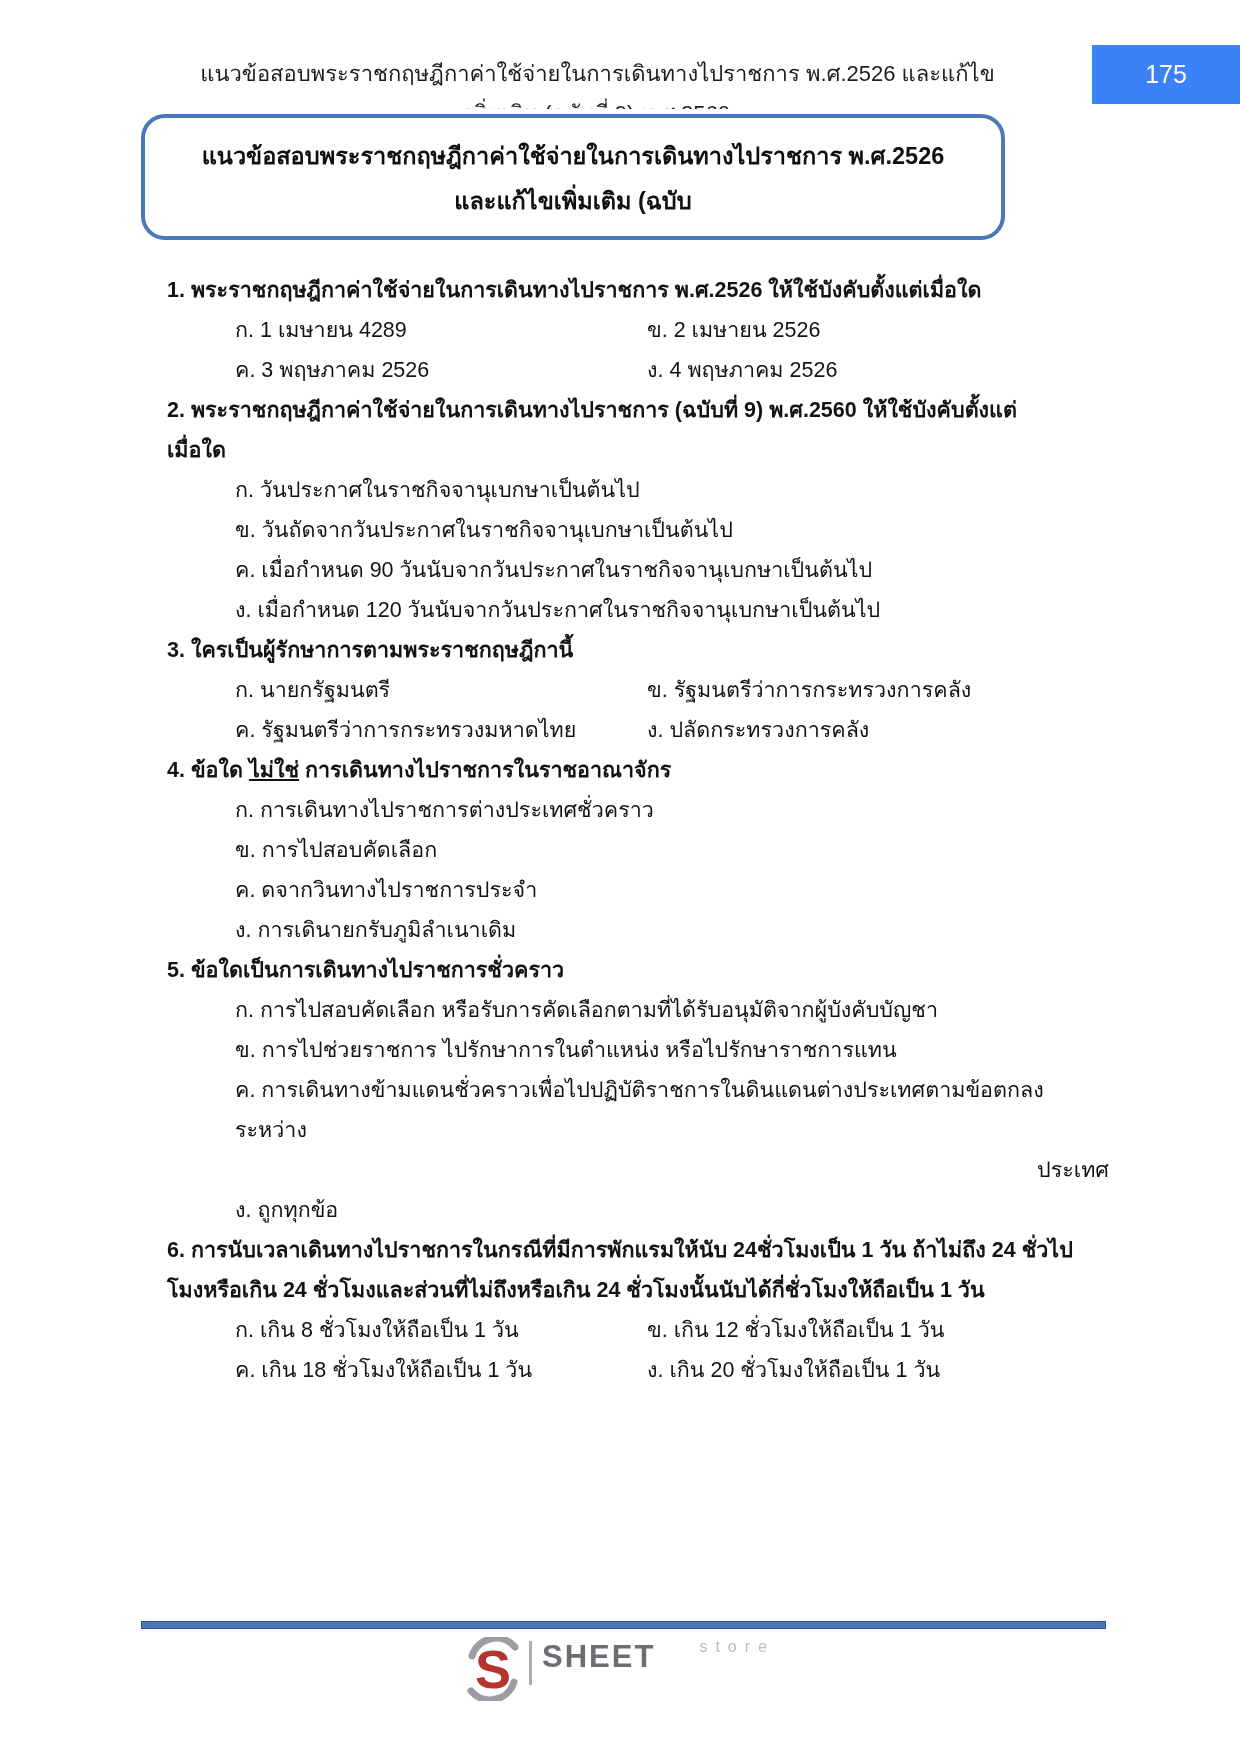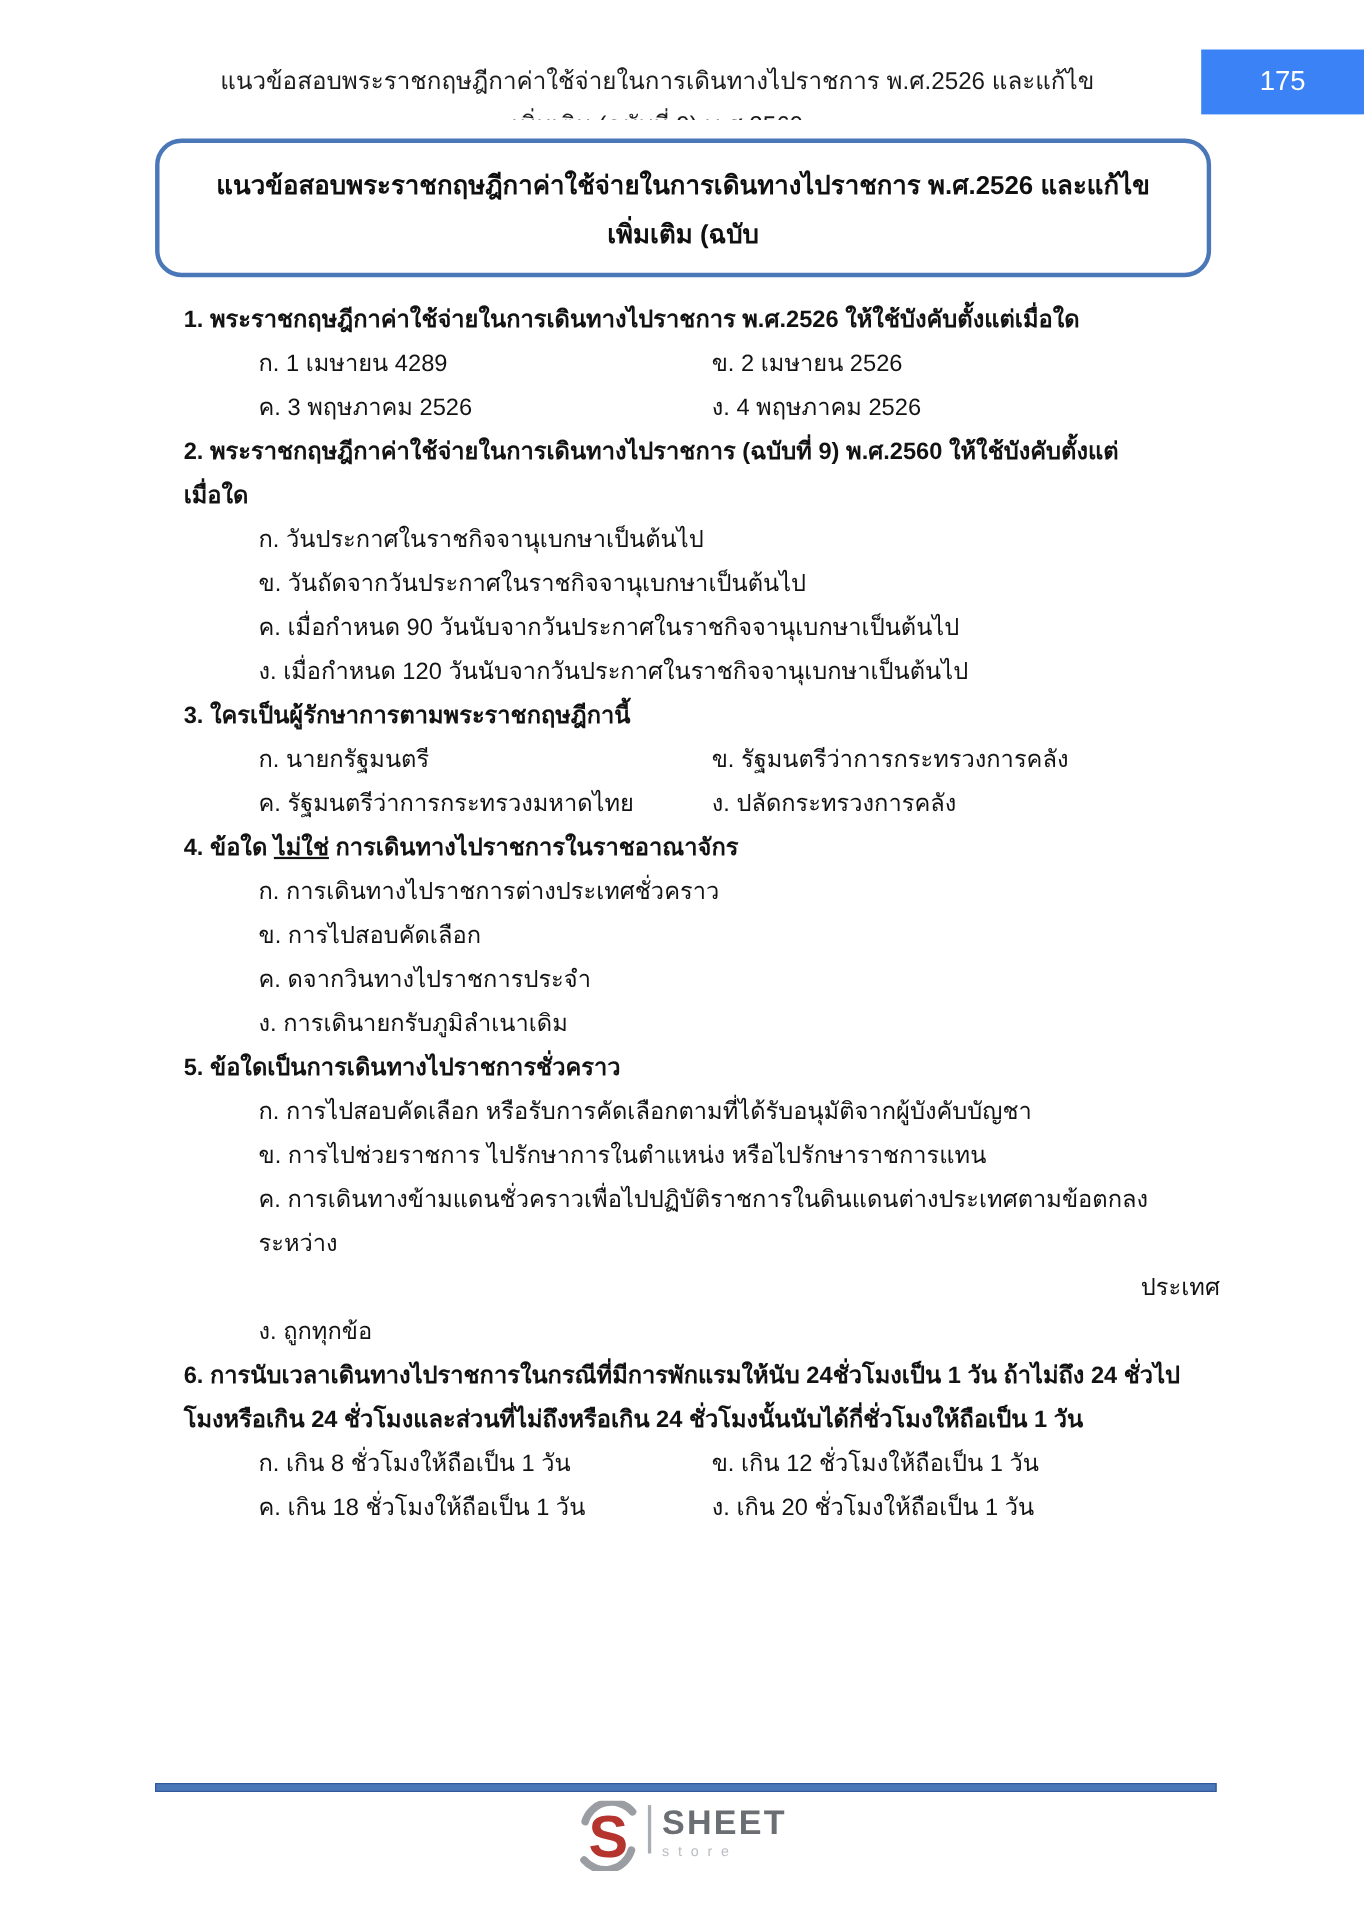--- a/index.html
+++ b/index.html
@@ -37,31 +37,30 @@
     position: absolute;
     top: 45px; right: 0; width: 148px; height: 59px;
     background: #3b82f6;
     color: #ffffff;
     display: flex; align-items: center; justify-content: center;
     font-size: 25px;
   }
   
   .title-box {
     position: absolute;
-    top: 114px; left: 141px; width: 960px;
+    top: 114px; left: 141px; width: 864px;
     border: 4px solid #4a77b8;
     border-radius: 24px;
     padding: 16px 34px 12px 34px;
     background: #ffffff;
     text-align: center;
     font-weight: bold;
     font-size: 23.5px;
     line-height: 45px;
     color: #101010;
-    margin-top: 12px;
   }
   
   .content {
     position: absolute;
     top: 270px; left: 167px; width: 942px;
     font-size: 21.5px;
     line-height: 40px;
   }
   .q { font-weight: bold; }
   .row2 { display: flex; }
@@ -81,27 +80,27 @@
     position: absolute;
     top: 1637px; left: 0; width: 1240px;
     display: flex; justify-content: center; align-items: flex-start;
   }
   .logo-mark { width: 56px; height: 64px; }
   .logo-div {
     width: 3px; height: 44px;
     background: #a9aeb4;
     margin: 4px 10px 0 8px;
   }
-  .logo-text-col { display: flex; flex-direction: column; }
+  .logo-text-col { display: flex; flex-direction: row; gap: 44px; }
   .logo-brand {
     font-size: 31px; font-weight: bold; color: #6b6e72;
     letter-spacing: 2px; line-height: 32px; margin-top: 4px;
   }
   .logo-sub {
-    font-size: 13px; color: #b9bcc0; letter-spacing: 8px;
+    font-size: 16px; color: #b9bcc0; letter-spacing: 8px;
     line-height: 16px; margin-top: 2px;
   }
 </style>
 </head>
 <body>
 
 <div class="page">
 
   <div class="header-line">แนวข้อสอบพระราชกฤษฎีกาค่าใช้จ่ายในการเดินทางไปราชการ พ.ศ.2526 และแก้ไข</div>
   <div class="header-line2-clip">เพิ่มเติม (ฉบับที่ 9) พ.ศ.2560</div>

